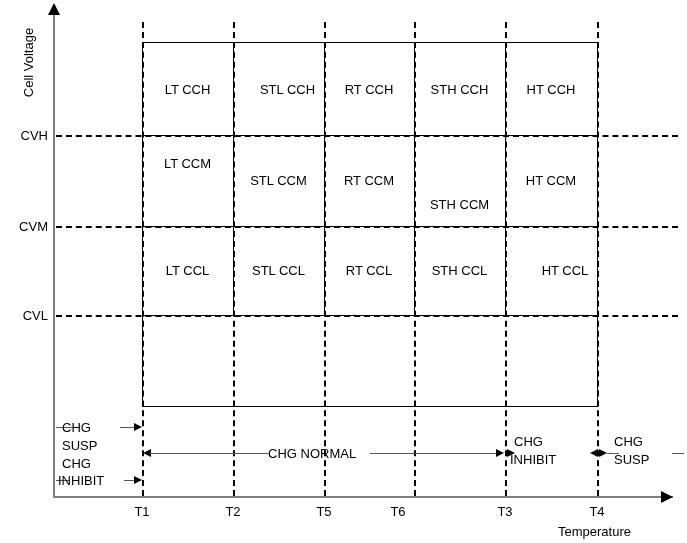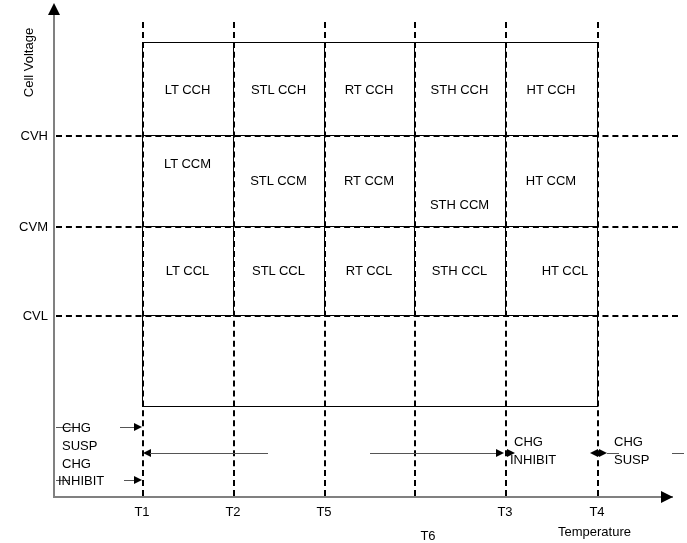--- a/index.html
+++ b/index.html
@@ -98,21 +98,21 @@
   <div class="abs" id="y-axis-title">Cell Voltage</div>
   <div class="abs" id="x-axis-title">Temperature</div>
 
   <div class="abs ytick-label" style="top:128px;">CVH</div>
   <div class="abs ytick-label" style="top:219px;">CVM</div>
   <div class="abs ytick-label" style="top:308px;">CVL</div>
 
   <div class="abs xtick-label" style="left:122px;">T1</div>
   <div class="abs xtick-label" style="left:213px;">T2</div>
   <div class="abs xtick-label" style="left:304px;">T5</div>
-  <div class="abs xtick-label" style="left:408px;margin-top:24px;">T6</div>
+  <div class="abs xtick-label" style="left:378px;">T6</div>
   <div class="abs xtick-label" style="left:485px;">T3</div>
   <div class="abs xtick-label" style="left:577px;">T4</div>
 
   <div class="abs dash-h" style="left:56px;top:135px;width:622px;"></div>
   <div class="abs dash-h" style="left:56px;top:226px;width:622px;"></div>
   <div class="abs dash-h" style="left:56px;top:315px;width:622px;"></div>
 
   <div class="abs dash-v" style="left:142px;top:22px;height:474px;"></div>
   <div class="abs dash-v" style="left:233px;top:22px;height:474px;"></div>
   <div class="abs dash-v" style="left:324px;top:22px;height:474px;"></div>
@@ -127,21 +127,21 @@
   <div class="abs hline" style="left:142px;top:406px;width:456px;"></div>
 
   <div class="abs vline" style="left:142px;top:42px;height:365px;"></div>
   <div class="abs vline" style="left:233px;top:42px;height:274px;"></div>
   <div class="abs vline" style="left:324px;top:42px;height:274px;"></div>
   <div class="abs vline" style="left:414px;top:42px;height:274px;"></div>
   <div class="abs vline" style="left:505px;top:42px;height:274px;"></div>
   <div class="abs vline" style="left:597px;top:42px;height:365px;"></div>
 
   <div class="abs cell-label" style="left:142px;top:82px;width:91px;">LT CCH</div>
-  <div class="abs cell-label" style="left:233px;top:82px;width:91px;">STL CCH</div>
+  <div class="abs cell-label" style="left:233px;top:82px;width:91px;padding-left:9px;">STL CCH</div>
   <div class="abs cell-label" style="left:324px;top:82px;width:90px;">RT CCH</div>
   <div class="abs cell-label" style="left:414px;top:82px;width:91px;">STH CCH</div>
   <div class="abs cell-label" style="left:505px;top:82px;width:92px;">HT CCH</div>
 
   <div class="abs cell-label" style="left:142px;top:156px;width:91px;text-align:center;">LT CCM</div>
   <div class="abs cell-label" style="left:233px;top:173px;width:91px;">STL CCM</div>
   <div class="abs cell-label" style="left:324px;top:173px;width:90px;">RT CCM</div>
   <div class="abs cell-label" style="left:414px;top:173px;width:91px;margin-top:24px;">STH CCM</div>
   <div class="abs cell-label" style="left:505px;top:173px;width:92px;">HT CCM</div>
 
@@ -160,20 +160,21 @@
   <div class="abs anno anno-c" style="left:62px;top:438px;width:70px;">SUSP</div>
 
   <div class="abs anno anno-c" style="left:62px;top:456px;width:70px;">CHG</div>
   <div class="abs leader" style="left:56px;top:480px;width:14px;"></div>
   <div class="abs anno anno-c" style="left:58px;top:473px;width:78px;">INHIBIT</div>
   <div class="abs leader" style="left:124px;top:480px;width:12px;"></div>
   <div class="abs ah-r" style="left:134px;top:476px;"></div>
 
   <div class="abs ah-l" style="left:143px;top:449px;"></div>
   <div class="abs leader" style="left:150px;top:453px;width:118px;"></div>
+  <div class="abs anno anno-c" style="left:268px;top:446px;width:100px;">CHG NORMAL</div>
   <div class="abs leader" style="left:370px;top:453px;width:128px;"></div>
   <div class="abs ah-r" style="left:496px;top:449px;"></div>
 
   <div class="abs ah-r" style="left:507px;top:449px;"></div>
   <div class="abs anno anno-c" style="left:514px;top:434px;width:80px;">CHG</div>
   <div class="abs anno anno-c" style="left:510px;top:452px;width:88px;">INHIBIT</div>
   <div class="abs ah-l" style="left:590px;top:449px;"></div>
 
   <div class="abs ah-r" style="left:599px;top:449px;"></div>
   <div class="abs leader" style="left:607px;top:453px;width:12px;"></div>

